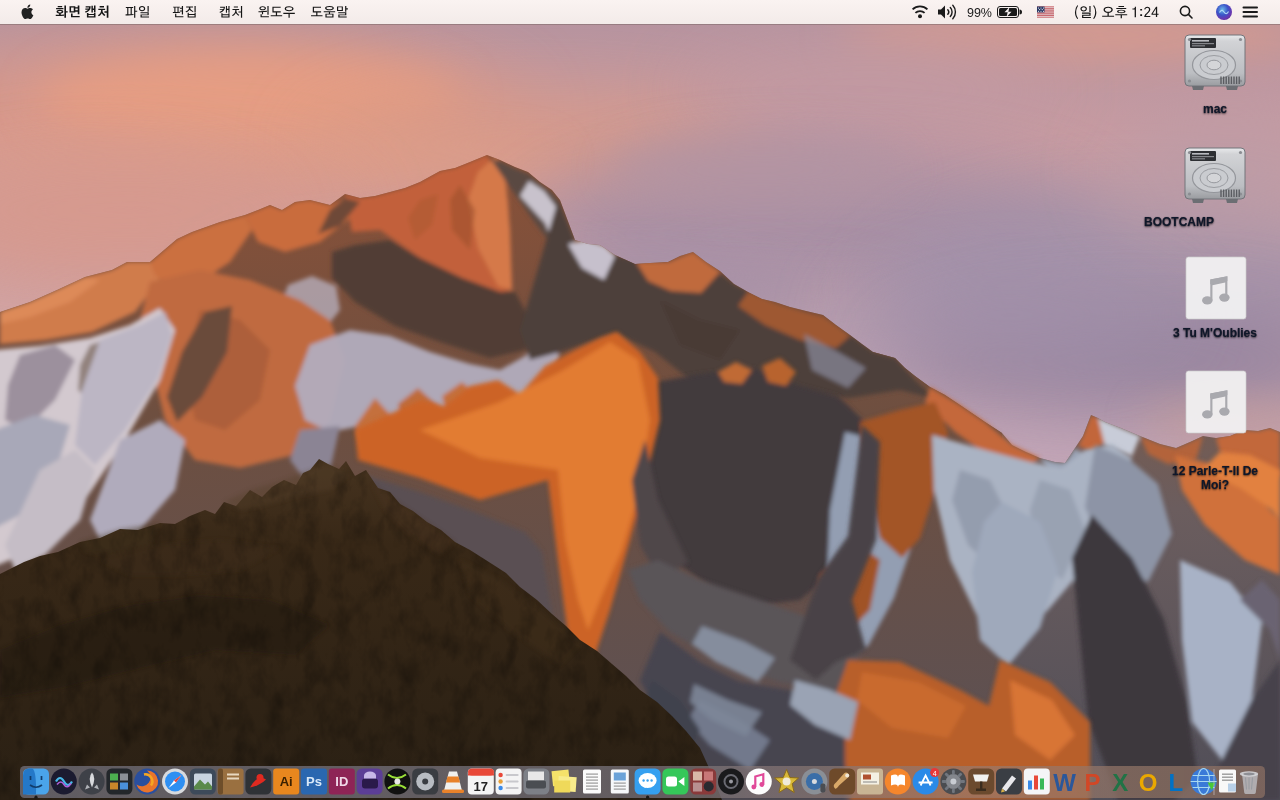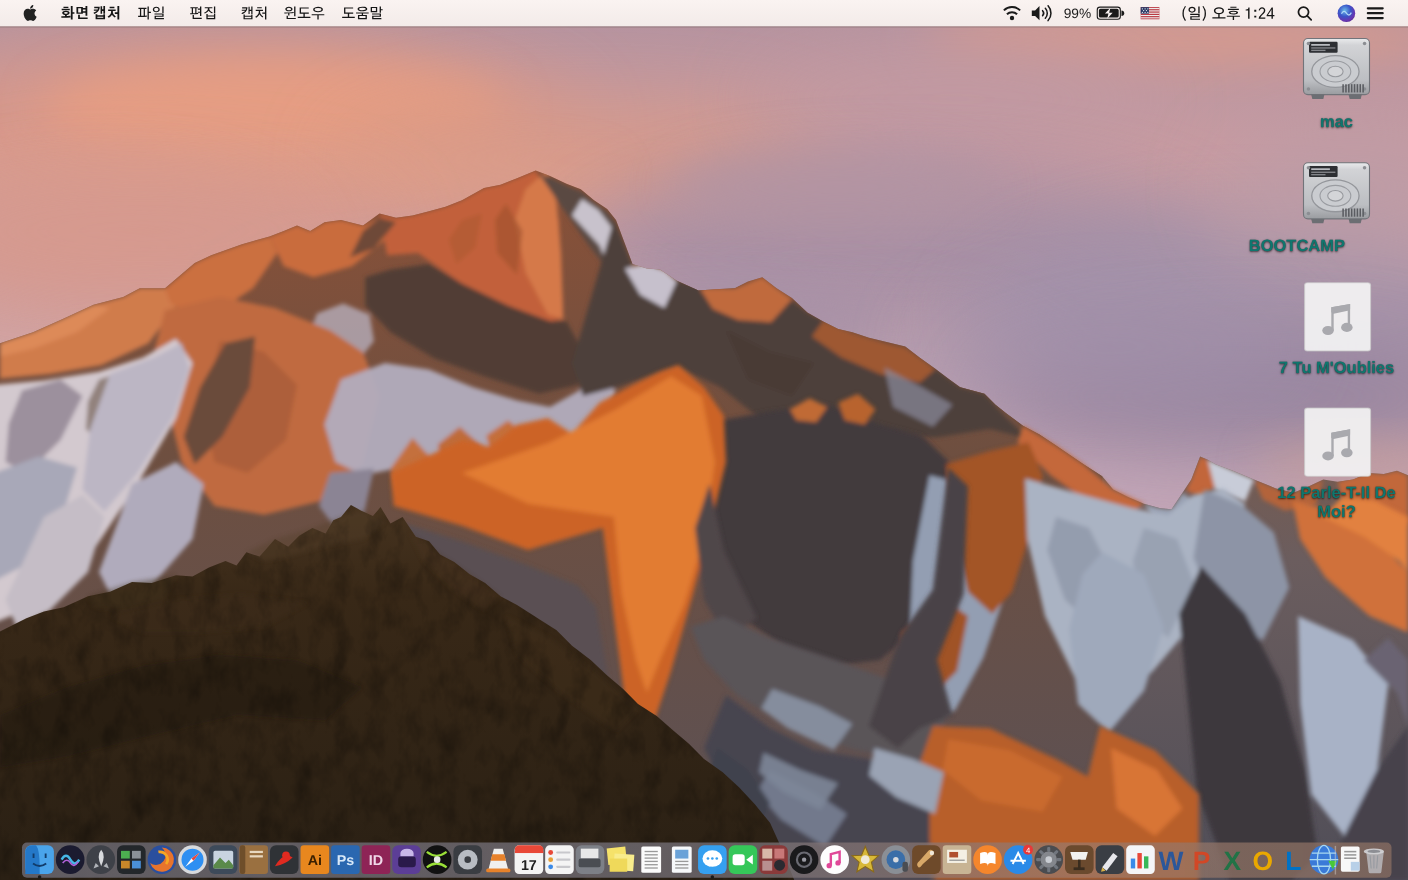--- a/index.html
+++ b/index.html
@@ -1,18 +1,18 @@
 <!DOCTYPE html>
 <html><head><meta charset="utf-8"><style>
 *{margin:0;padding:0;box-sizing:border-box}
 html,body{width:1280px;height:800px;overflow:hidden;font-family:"Liberation Sans",sans-serif}
 #wall{position:absolute;left:0;top:0;width:1280px;height:800px}
 #menubar{position:absolute;left:0;top:0;width:1280px;height:24px;background:linear-gradient(#faf3f1,#f3ebe9)}
 #mbline{position:absolute;left:0;top:24px;width:1280px;height:1px;background:rgba(125,105,105,.55)}
-.lbl{position:absolute;color:#0f766e;font-weight:bold;font-size:15px;text-align:center;text-shadow:0 1px 2px rgba(0,0,0,.65),0 0 1px rgba(0,0,0,.4);white-space:nowrap}
+.lbl{position:absolute;color:#0f172a;font-weight:bold;font-size:12px;text-align:center;text-shadow:0 1px 2px rgba(0,0,0,.65),0 0 1px rgba(0,0,0,.4);white-space:nowrap}
 </style></head><body>
 <svg id="wall" viewBox="0 0 1280 800" preserveAspectRatio="none">
 <defs>
 <linearGradient id="sky" x1="0" y1="0" x2="0" y2="1">
  <stop offset="0" stop-color="#b2929f"></stop>
  <stop offset=".17" stop-color="#c89ba1"></stop>
  <stop offset=".38" stop-color="#d0a4a5"></stop>
  <stop offset=".56" stop-color="#c5a3b0"></stop>
  <stop offset=".78" stop-color="#c0a5ba"></stop>
  <stop offset="1" stop-color="#bda7bf"></stop>
@@ -333,22 +333,22 @@
 <g fill="#a9a9ae" transform="translate(31,31.5) scale(1.14) translate(-31,-31.5)">
         <ellipse cx="22.5" cy="42" rx="4.6" ry="3.6"></ellipse>
         <ellipse cx="37.5" cy="39.5" rx="4.6" ry="3.6"></ellipse>
         <path d="M25.1 42 V23.5 L40.1 20.8 V39.5 h-1.9 V26.2 L27 28.6 V42z"></path>
         <path d="M25.1 23.5 L40.1 20.8 V25 L25.1 27.7z"></path>
       </g>
 </g>
 </svg>
 <div class="lbl" style="left:1184px;top:102px;width:62px">mac</div>
 <div class="lbl" style="left:1118px;top:215px;width:122px">BOOTCAMP</div>
-<div class="lbl" style="left:1154px;top:326px;width:122px">7 Tu M'Oublies</div>
-<div class="lbl" style="left:1154px;top:440px;width:122px">12 Parle-T-Il De<br>Moi?</div>
+<div class="lbl" style="left:1154px;top:326px;width:122px">3 Tu M'Oublies</div>
+<div class="lbl" style="left:1154px;top:464px;width:122px">12 Parle-T-Il De<br>Moi?</div>
 <svg style="position:absolute;left:0;top:760px" width="1280" height="40" viewBox="0 0 1280 40">
     <defs>
       <linearGradient id="dockbg" x1="0" y1="0" x2="1" y2="0">
 <stop offset="0" stop-color="#6e6c76" stop-opacity=".8"></stop>
         <stop offset=".5" stop-color="#77727a" stop-opacity=".75"></stop>
         <stop offset=".78" stop-color="#9a7a6c" stop-opacity=".7"></stop>
         <stop offset="1" stop-color="#8a6f62" stop-opacity=".75"></stop>
       </linearGradient>
     </defs>
     <rect x="20" y="6" width="1245" height="32" rx="4.5" fill="url(#dockbg)"></rect>

